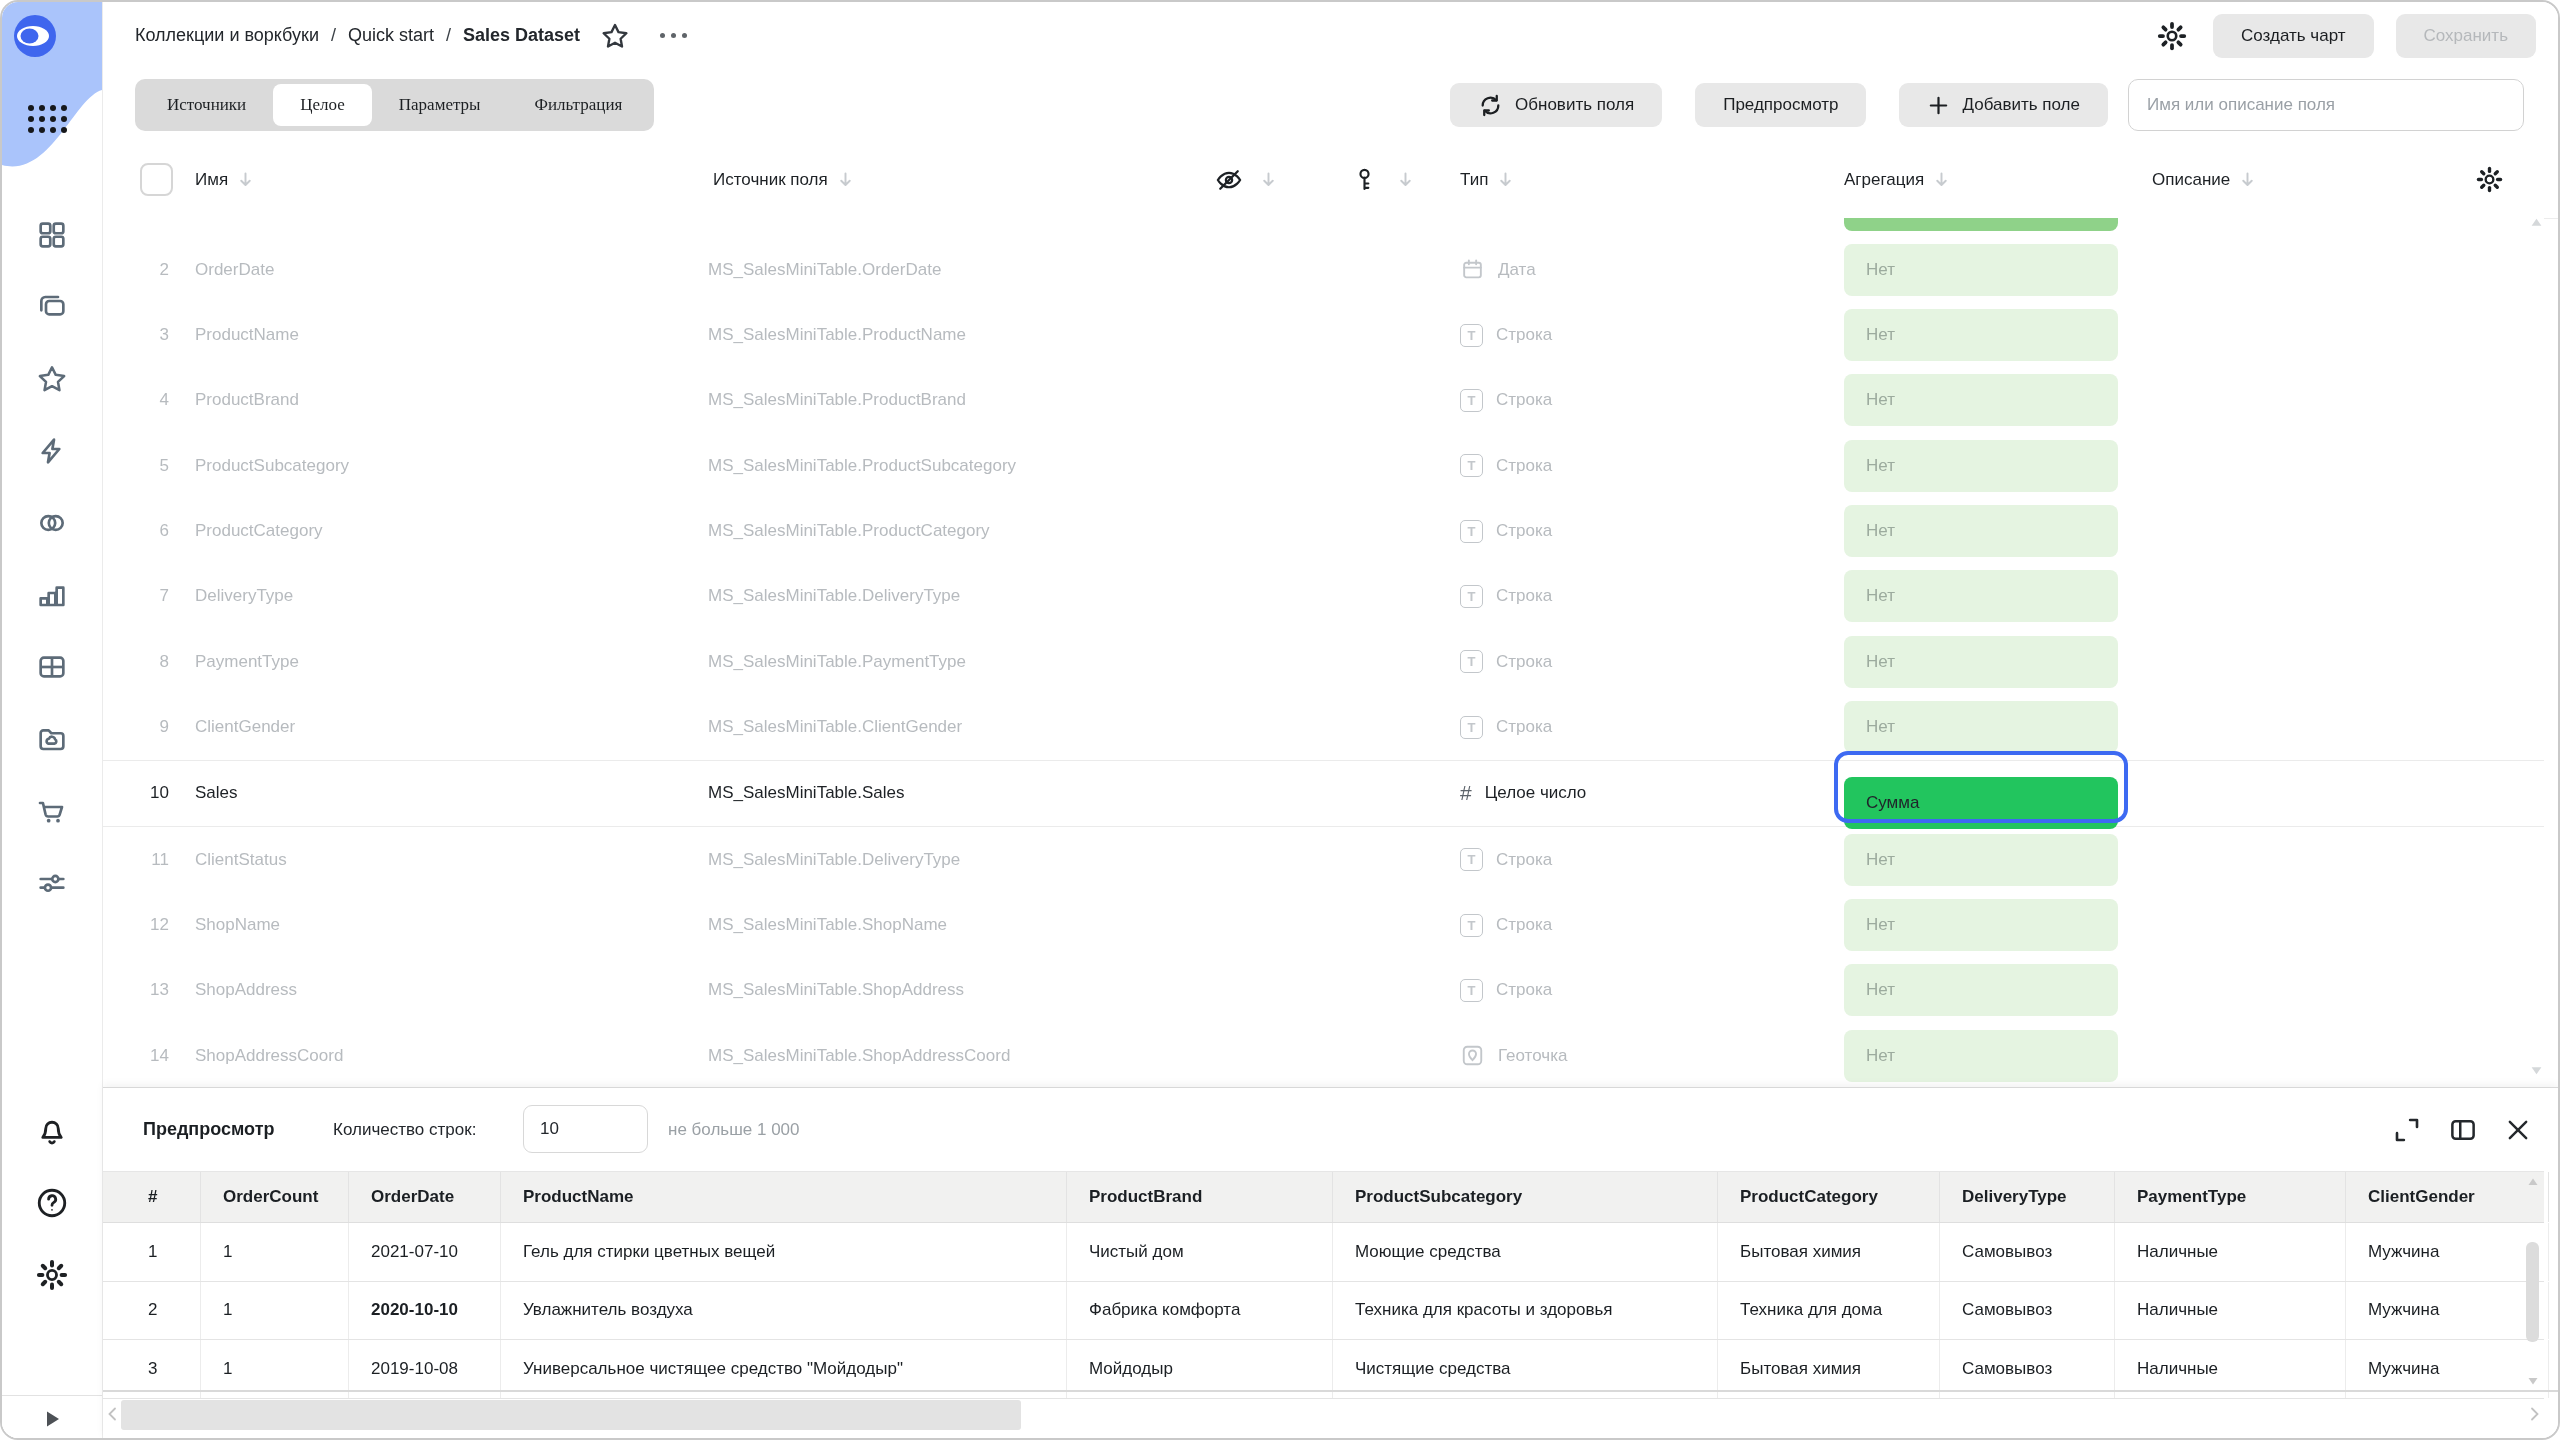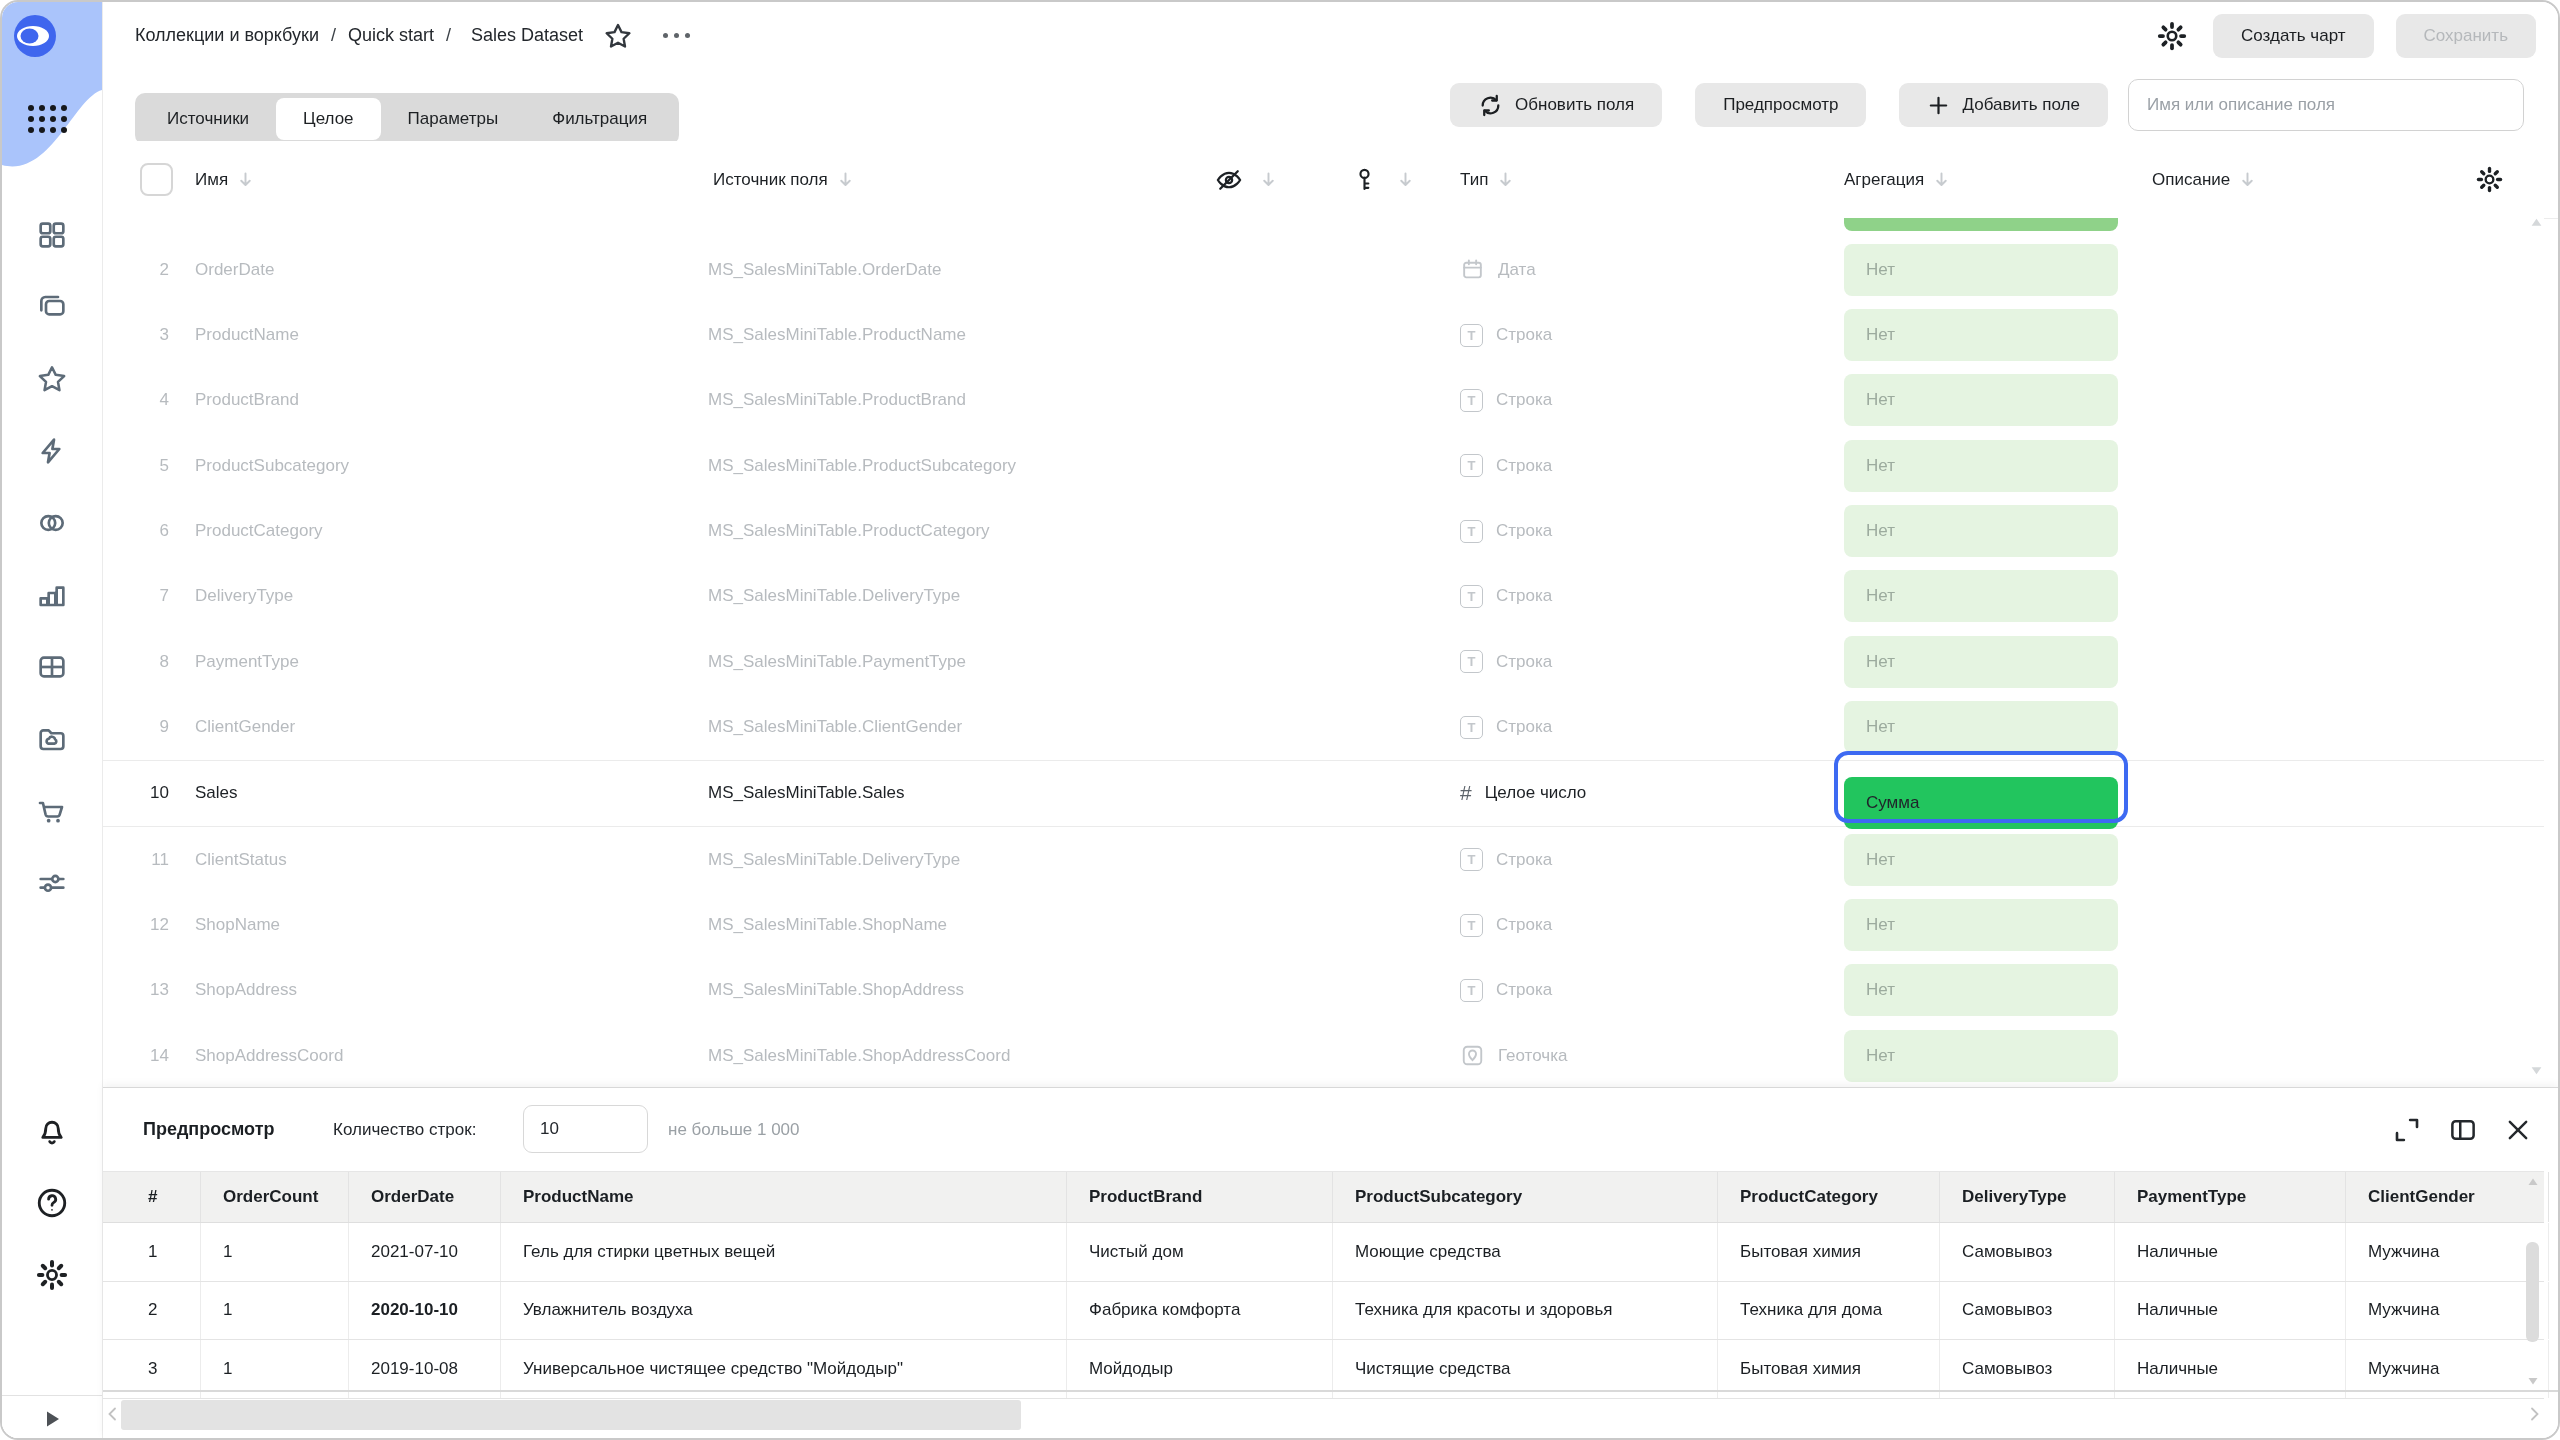--- a/index.html
+++ b/index.html
@@ -18,34 +18,34 @@
   .side-btn{width:44px;height:34px;display:flex;align-items:center;justify-content:center;cursor:pointer;}
   .side-bottom{position:absolute;left:0;top:1112px;width:100px;display:flex;flex-direction:column;align-items:center;gap:38px;}
   .side-bottom .side-btn{color:#1e2124;}
   .side-footer{position:absolute;left:0;bottom:0;width:100px;height:46px;border-top:1px solid #e2e2e2;
     display:flex;align-items:center;justify-content:center;background:#fff;}
 
   
   .topbar{position:absolute;left:101px;right:0;top:0;height:67px;border-bottom:1px solid #e4e4e4;background:#fff;padding-left:20px;}
   .crumbs{position:absolute;left:32px;top:0;height:100%;display:flex;align-items:center;gap:12px;font-size:18px;color:#23272c;}
   .crumb-sep{color:#3a4046;}
-  .crumb-last{font-weight:400;margin-left:8px;}
+  .crumb-last{font-weight:700;}
   .crumb-star{margin-left:8px;color:#33383e;cursor:pointer;}
   .dots{display:flex;gap:6px;margin-left:18px;cursor:pointer;}
   .dots i{width:5px;height:5px;border-radius:50%;background:#5f6469;}
   .top-right{position:absolute;right:22px;top:0;height:100%;display:flex;align-items:center;gap:22px;}
   .btn{height:44px;border:none;border-radius:9px;background:#e8e8e8;color:#1c1f22;font-size:17px;
     font-family:inherit;padding:0 28px;display:flex;align-items:center;gap:12px;cursor:pointer;white-space:nowrap;}
   .btn.disabled{color:#b5b8bb;cursor:default;}
   .icon-btn{background:none;border:none;padding:4px;cursor:pointer;color:#1d2125;}
 
   
   .toolbar{position:absolute;left:101px;right:0;top:67px;height:72px;background:#fff;}
-  .tabs{position:absolute;left:32px;top:24px;height:52px;background:#dadada;border-radius:10px;
-    display:flex;align-items:center;padding:0 5px;}
+  .tabs{position:absolute;left:32px;top:10px;height:52px;background:#dadada;border-radius:10px;
+    display:flex;align-items:center;padding:0 5px;font-family:Liberation Serif, serif;}
   .tab{height:42px;display:flex;align-items:center;padding:0 27px;font-size:17px;color:#1d2023;
     border-radius:8px;cursor:pointer;white-space:nowrap;}
   .tab.active{background:#fff;}
   .tool-right{position:absolute;right:34px;top:10px;display:flex;align-items:center;gap:33px;}
   .search{width:358px;height:50px;border:1px solid #d2d2d2;border-radius:10px;font-size:17px;color:#2a2e33;
     padding:0 18px;font-family:inherit;outline:none;margin-left:-13px;}
   .search::placeholder{color:#9aa0a6;}
 
   
   .fields-head{position:absolute;left:101px;right:0;top:139px;height:77px;border-bottom:1px solid #ececec;background:#fff;}

